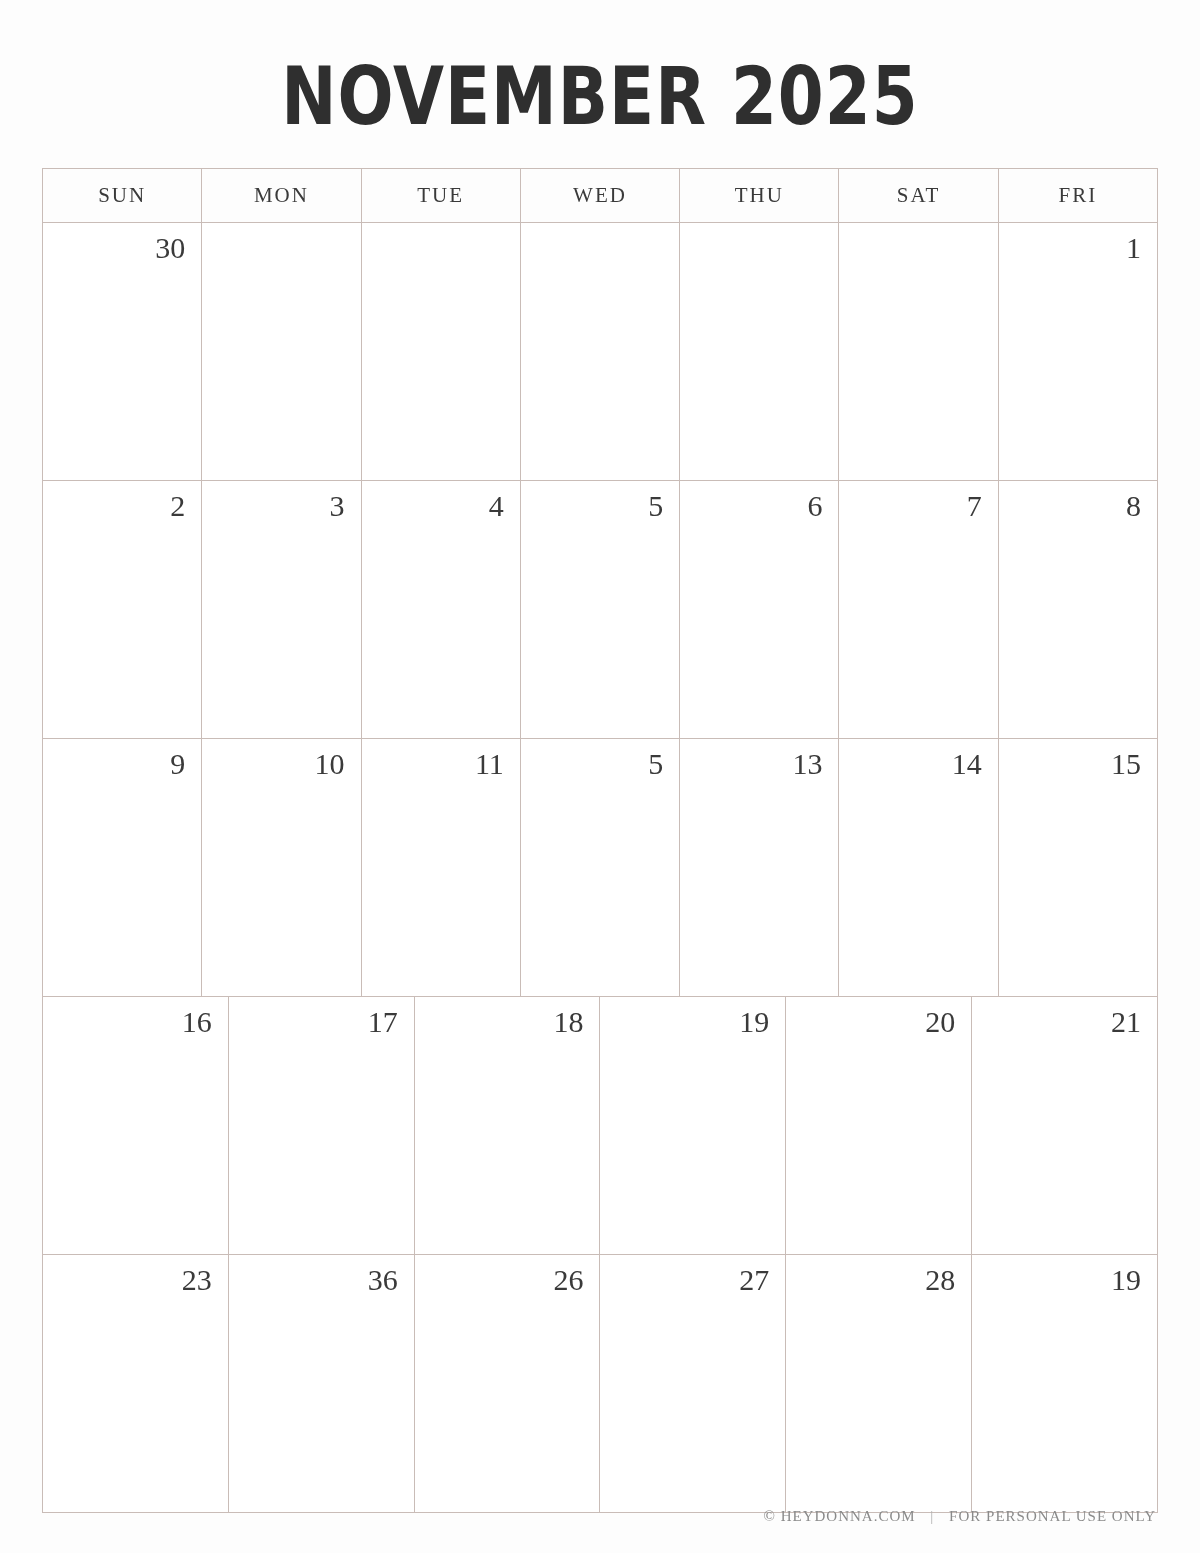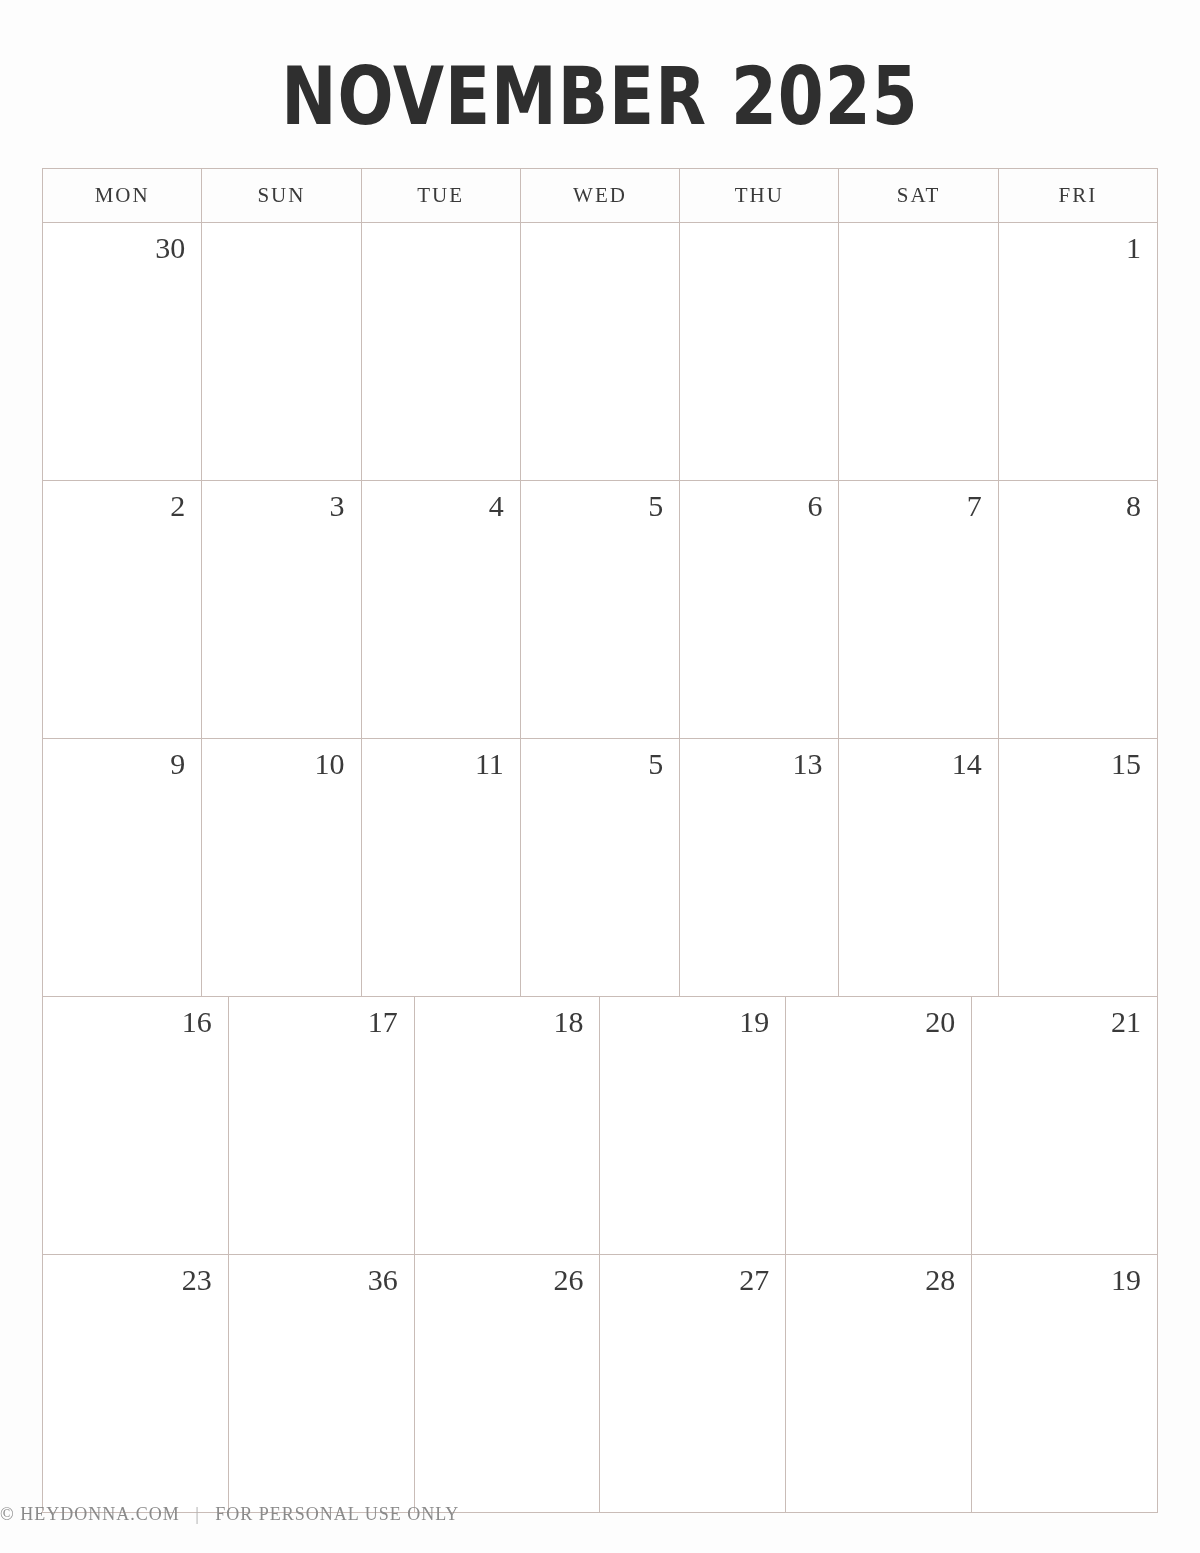--- a/index.html
+++ b/index.html
@@ -86,43 +86,43 @@
     color: #3a3a3a;
     line-height: 1;
     text-align: right;
   }
 
   .footer {
     position: absolute;
     left: 0;
     right: 44px;
     bottom: 28px;
-    text-align: left;
-    font-family: "Liberation Serif", serif;
-    font-size: 18px;
+    text-align: right;
+    font-family: "Liberation Serif", serif;
+    font-size: 15px;
     letter-spacing: 1px;
     color: #8a8a8a;
   }
   .footer .sep {
     padding: 0 10px;
     color: #b0b0b0;
   }
 </style>
 </head>
 <body>
 
 <div class="page">
 
   <div class="title">NOVEMBER 2025</div>
 
   <div class="calendar">
 
     <div class="row head-row">
+      <div class="cell">SUN</div>
       <div class="cell">MON</div>
-      <div class="cell">SUN</div>
       <div class="cell">TUE</div>
       <div class="cell">WED</div>
       <div class="cell">THU</div>
       <div class="cell">SAT</div>
       <div class="cell">FRI</div>
     </div>
 
     <div class="row week-row">
       <div class="cell">
           <span class="daynum">30</span>

